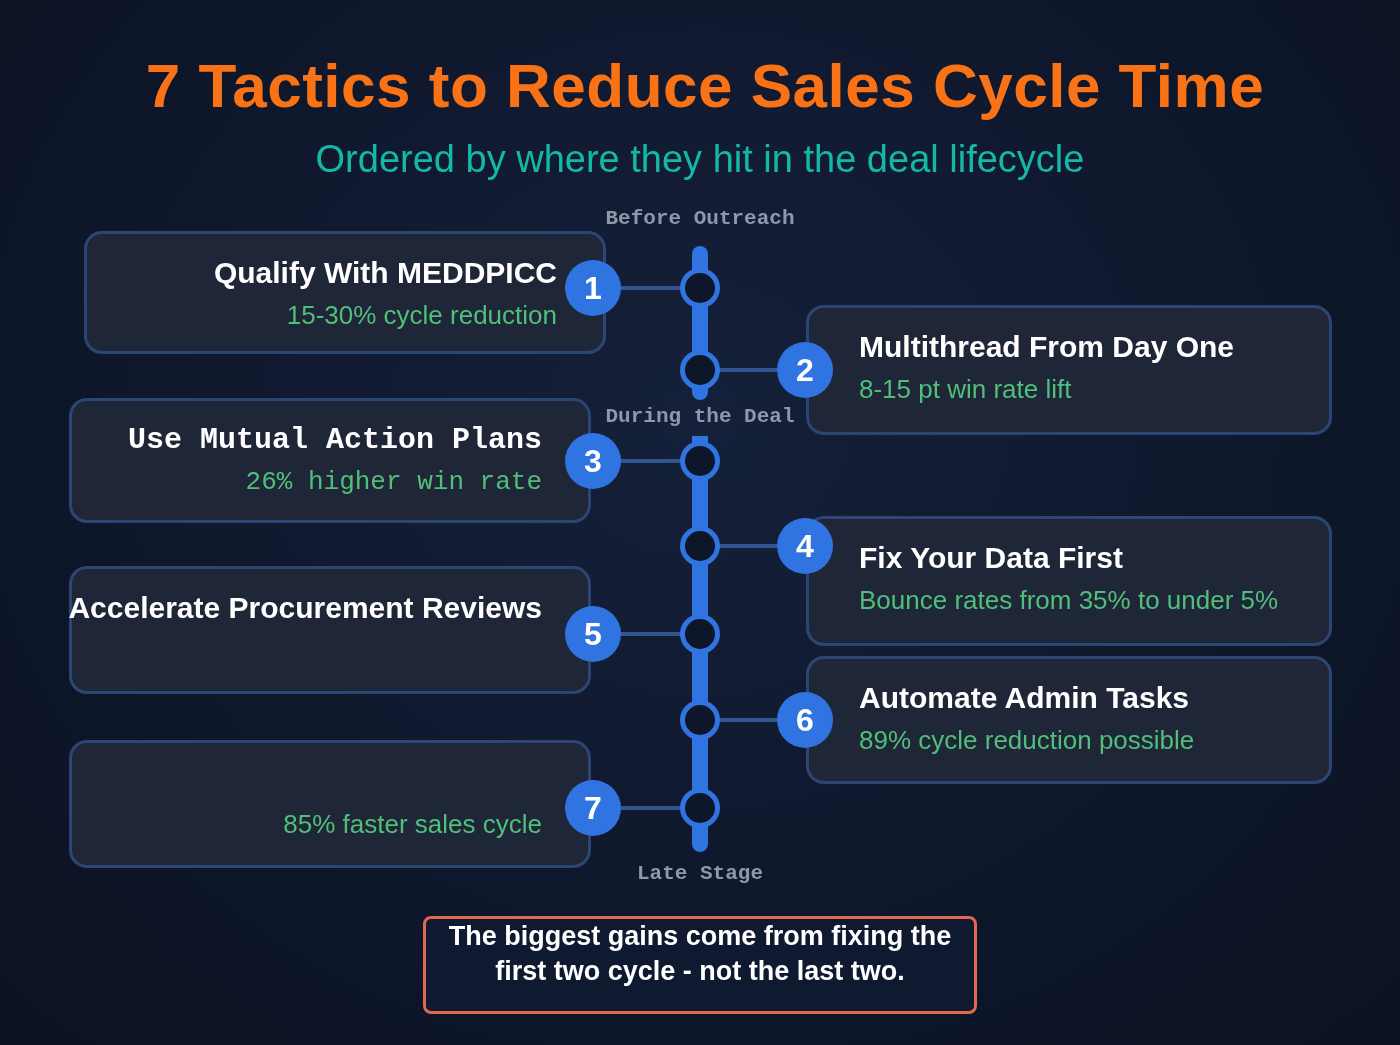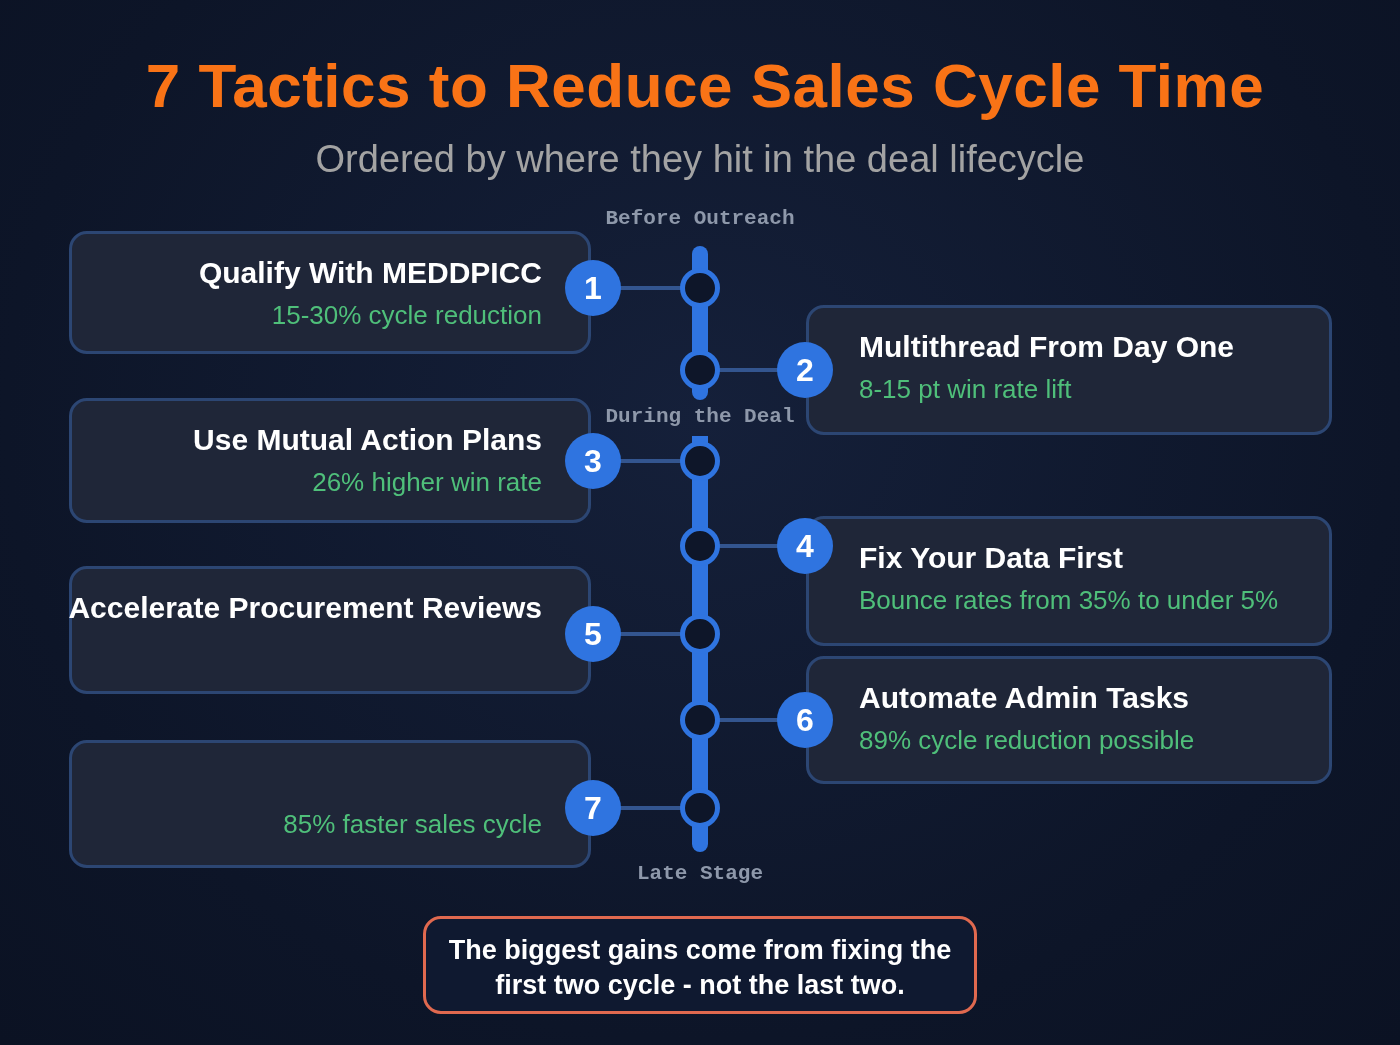--- a/index.html
+++ b/index.html
@@ -1,32 +1,32 @@
 <!DOCTYPE html>
 <html><head>
 <meta charset="utf-8">
 <style>
   html,body{margin:0;padding:0;}
   body{width:1400px;height:1045px;background:#0e1629;position:relative;overflow:hidden;font-family:"Liberation Sans","DejaVu Sans",sans-serif;}
   .bg{position:absolute;inset:0;background:radial-gradient(ellipse at 50% 40%,#15203a 0%,#0d1528 70%,#0b1223 100%);}
   .title{position:absolute;left:5px;width:1400px;top:50px;text-align:center;color:#f97316;font-weight:700;font-size:62px;letter-spacing:0.5px;}
-  .subtitle{position:absolute;left:0;width:1400px;top:138px;text-align:center;color:#a3a3a3;font-size:38px;}
+  .subtitle{position:absolute;left:0;width:1400px;top:138px;text-align:center;color:#14b8a6;font-size:38px;}
   .stage{position:absolute;color:#8e98aa;font-weight:700;font-size:21px;text-align:center;width:240px;font-family:Liberation Mono, monospace;}
   .card{position:absolute;width:522px;height:123px;box-sizing:border-box;background:#1f2638;border:3px solid #2c4673;border-radius:18px;}
   .card .t{position:absolute;color:#ffffff;font-weight:700;font-size:30px;white-space:nowrap;}
   .card .s{position:absolute;color:#4fbf7a;font-size:26px;white-space:nowrap;}
   .card.left .t,.card.left .s{right:46px;text-align:right;}
   .card.right .t,.card.right .s{left:50px;text-align:left;}
   .card .t{top:22px;}
   .card .s{top:66px;}
   .badge{position:absolute;width:56px;height:56px;border-radius:50%;background:#2f74e0;color:#fff;font-weight:700;font-size:32px;text-align:center;line-height:56px;}
   .spine{position:absolute;left:692px;width:16px;background:#2f74e0;border-radius:8px;}
   .node{position:absolute;width:30px;height:30px;border-radius:50%;border:5px solid #2f74e0;background:#0e1629;}
   .conn{position:absolute;height:4px;background:#33558f;}
-  .callout{position:absolute;left:423px;top:916px;width:554px;height:98px;box-sizing:border-box;border:3px solid #e0694f;border-radius:18px;background:#0f1930;color:#fff;font-weight:700;font-size:27px;text-align:center;padding-top:14px;line-height:35px;}
+  .callout{position:absolute;left:423px;top:916px;width:554px;height:98px;box-sizing:border-box;border:3px solid #e0694f;border-radius:8px;background:#0f1930;color:#fff;font-weight:700;font-size:27px;text-align:center;line-height:35px;}
 </style>
 </head>
 <body>
 
 <div class="bg"></div>
 
 <div class="title">7 Tactics to Reduce Sales Cycle Time</div>
 <div class="subtitle">Ordered by where they hit in the deal lifecycle</div>
 
 <div class="spine" style="top:246px;height:154px;"></div>
@@ -45,29 +45,29 @@
 <div class="conn" style="left:620px;top:806px;width:62px;"></div>
 
 <div class="node" style="left:680px;top:268px;"></div>
 <div class="node" style="left:680px;top:350px;"></div>
 <div class="node" style="left:680px;top:441px;"></div>
 <div class="node" style="left:680px;top:526px;"></div>
 <div class="node" style="left:680px;top:614px;"></div>
 <div class="node" style="left:680px;top:700px;"></div>
 <div class="node" style="left:680px;top:788px;"></div>
 
-<div class="card left" style="left:69px;top:231px;text-decoration:underline;">
+<div class="card left" style="left:84px;top:231px;text-decoration:underline;">
   <div class="t">Qualify With MEDDPICC</div>
   <div class="s">15-30% cycle reduction</div>
 </div>
 <div class="card right" style="left:806px;top:305px;width:526px;height:130px;">
   <div class="t">Multithread From Day One</div>
   <div class="s">8-15 pt win rate lift</div>
 </div>
-<div class="card left" style="left:69px;top:398px;height:125px;">
+<div class="card left" style="left:69px;top:398px;height:125px;font-family:Liberation Mono, monospace;">
   <div class="t">Use Mutual Action Plans</div>
   <div class="s">26% higher win rate</div>
 </div>
 <div class="card right" style="left:806px;top:480px;width:526px;height:130px;margin-top:36px;">
   <div class="t">Fix Your Data First</div>
   <div class="s">Bounce rates from 35% to under 5%</div>
 </div>
 <div class="card left" style="left:69px;top:566px;height:128px;">
   <div class="t">Accelerate Procurement Reviews</div>
 </div>

